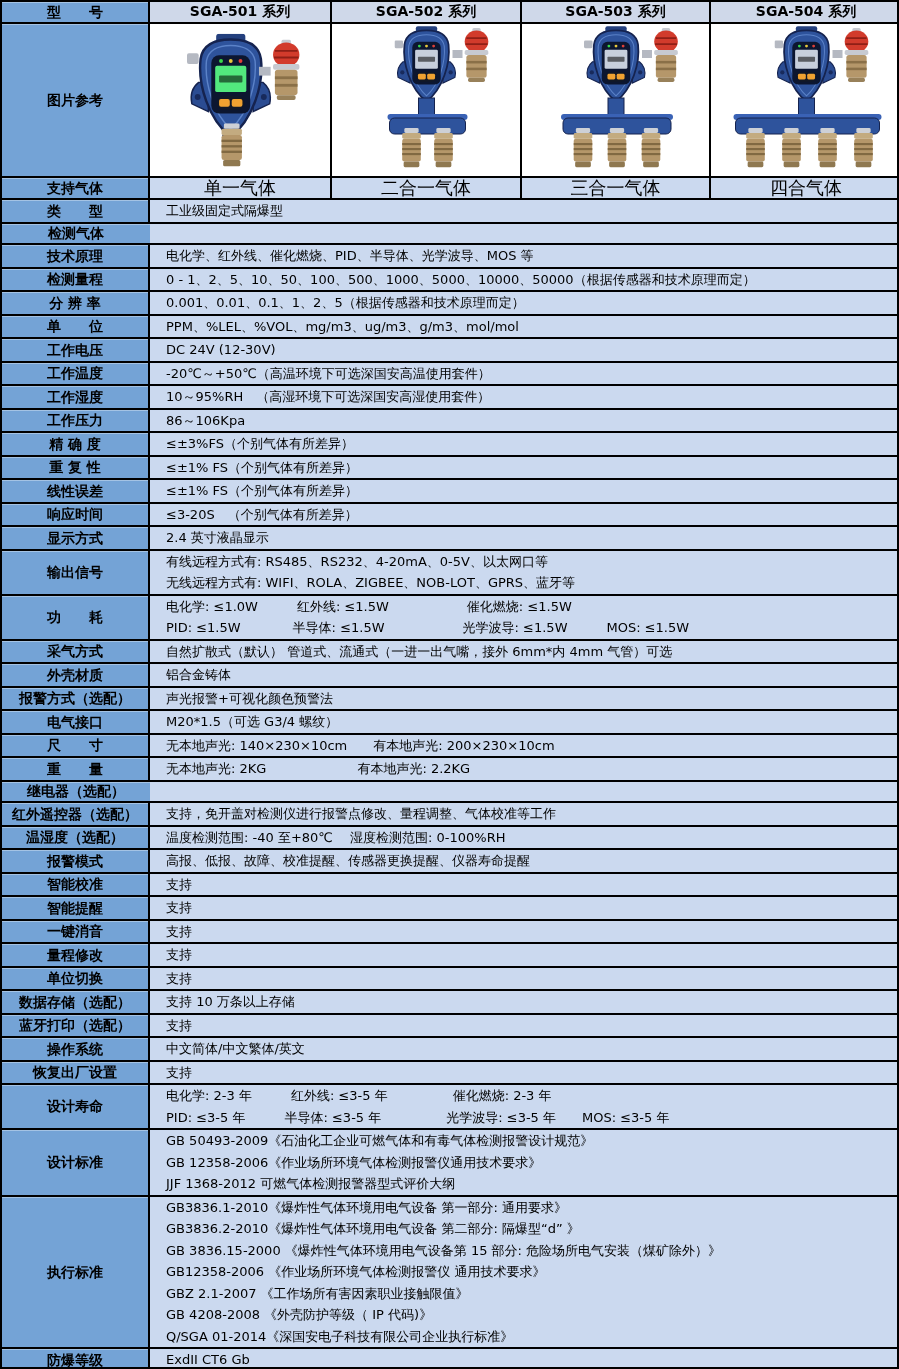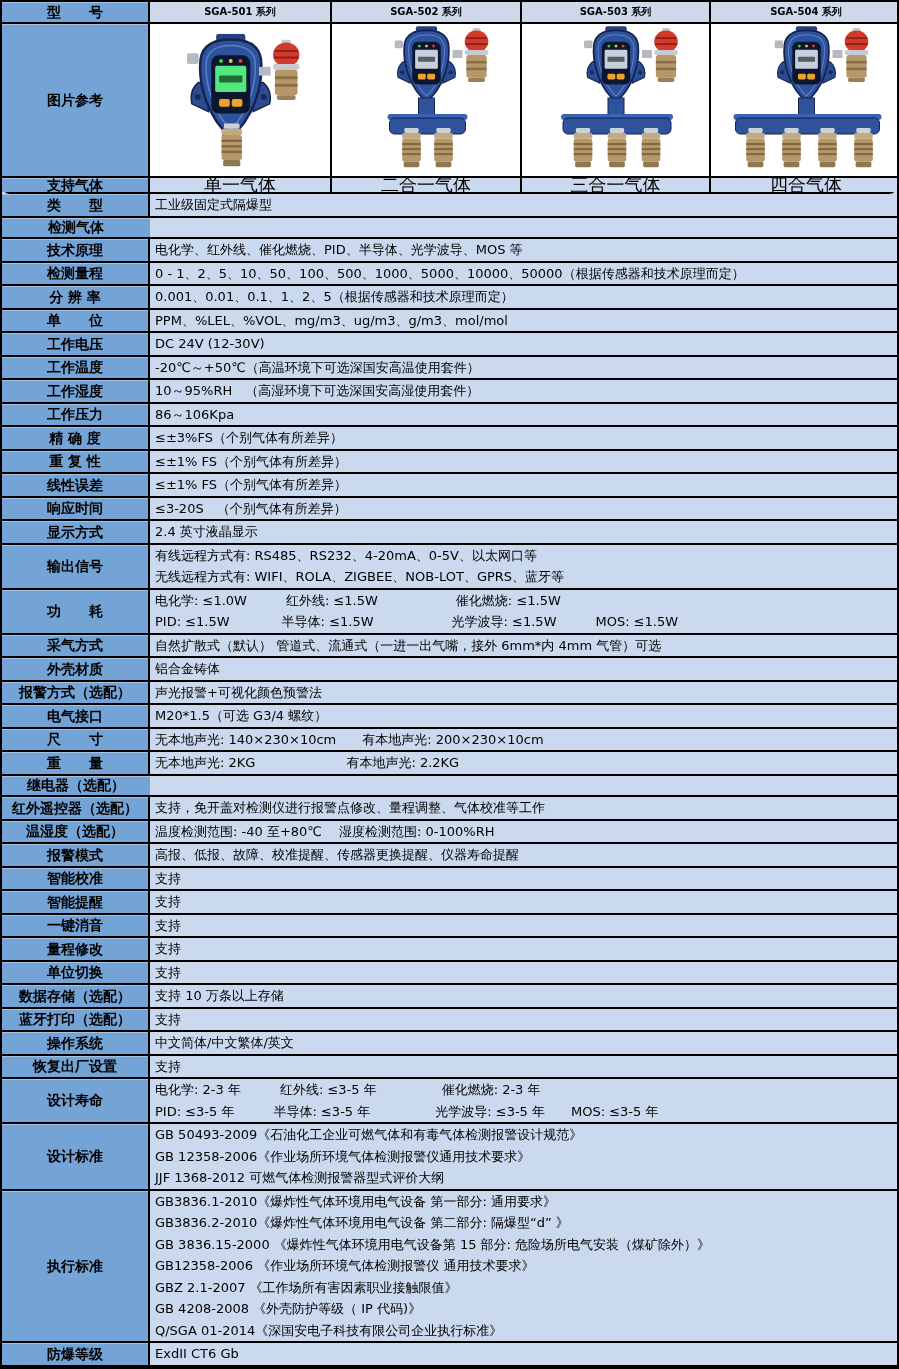--- a/index.html
+++ b/index.html
@@ -28,32 +28,32 @@
     background:var(--label-bg);
     display:flex;align-items:center;justify-content:center;
     font-weight:bold;font-size:14px;text-align:center;
     box-shadow:inset 0 1px 0 rgba(255,255,255,.35);
     line-height:1.15;
     padding:0 2px;
   }
   .value{
     flex:1 1 auto;background:var(--value-bg);
     font-size:13px;line-height:21.5px;
-    padding:0 5px;white-space:pre-wrap;
+    padding:0 16px;white-space:pre-wrap;
     display:block;
   }
   .header-row{height:22px;}
   .hcol{
     background:var(--header-bg);
     display:flex;align-items:center;justify-content:center;
-    font-weight:bold;font-size:10px;
+    font-weight:bold;font-size:14px;
   }
   .image-row{height:154px;}
   .img-cell{background:var(--white);display:flex;align-items:flex-start;justify-content:center;}
-  .gas-row{height:16px;border-radius:10px;}
+  .gas-row{height:22px;}
   .gcol{
     background:var(--value-bg);
     display:flex;align-items:center;justify-content:center;
     font-size:18px;
   }
   .c1{width:182px;flex:0 0 182px;}
   .c2{width:190px;flex:0 0 190px;}
   .c3{width:189px;flex:0 0 189px;}
   .c4{width:190px;flex:0 0 190px;}
   .spec-row{min-height:21.5px;}

